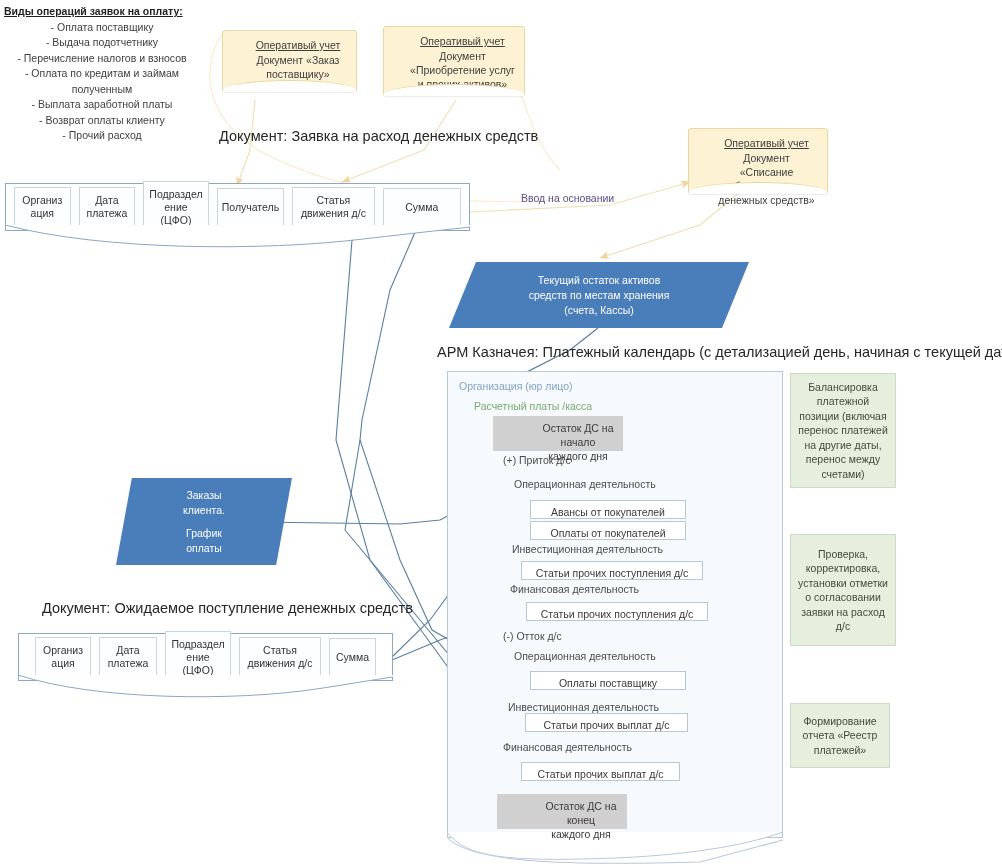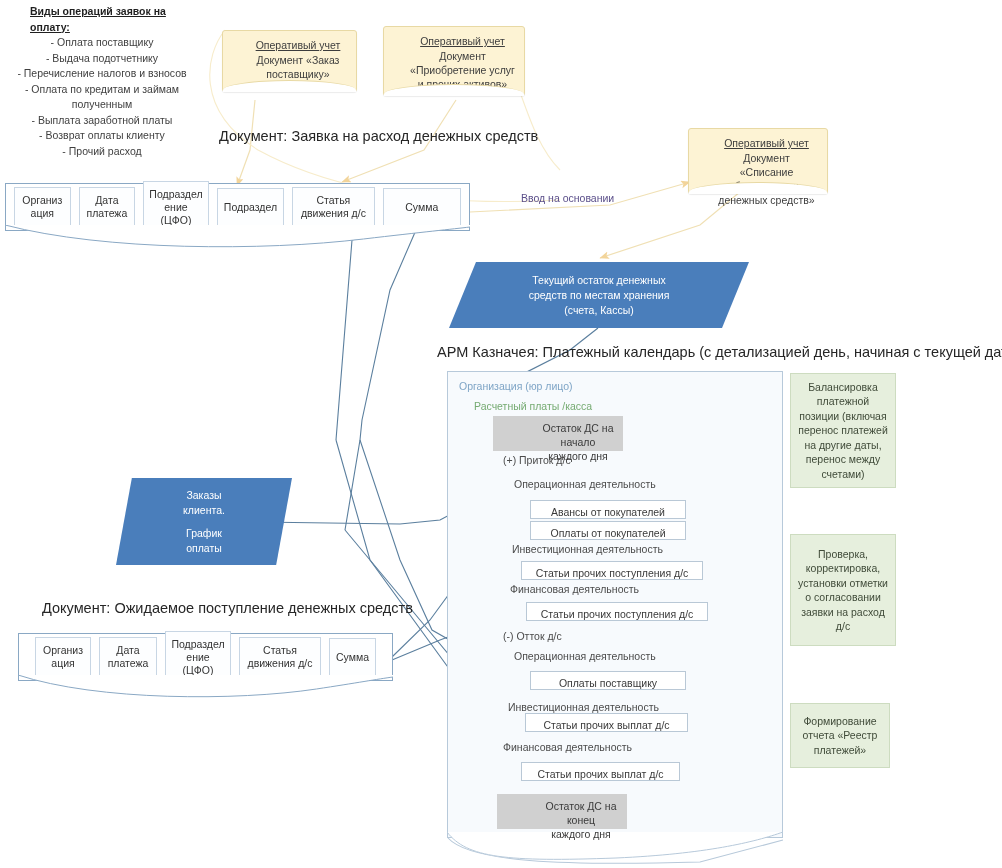--- a/index.html
+++ b/index.html
@@ -34,21 +34,20 @@
     color: #3f3f3f;
     line-height: 15.5px;
   }
   .legend-title {
     font-weight: bold;
     text-decoration: underline;
     color: #1f1f1f;
     font-size: 10.5px;
     text-align: left;
     padding-left: 2px;
-    margin-left: 26px;
   }
 
   
   .note {
     background: #fdf3d4;
     border: 1px solid #e8d9a4;
     border-radius: 3px;
     color: #3d3d3d;
     font-size: 10.5px;
     line-height: 14px;
@@ -269,42 +268,42 @@
   <div class="abs doc-title" style="left:219px; top:128px;">Документ: Заявка на расход денежных средств</div>
 
   <div class="abs doc-box" style="left:5px; top:183px; width:465px; height:48px;">
     <svg class="wave" viewBox="0 0 467 24" preserveAspectRatio="none">
       <path d="M0,0 C100,26 260,26 360,14 C420,7 450,4 467,2 L467,0 Z" fill="#ffffff" stroke="none"></path>
       <path d="M0,0 C100,26 260,26 360,14 C420,7 450,4 467,2" fill="none" stroke="#8aa8c4" stroke-width="1"></path>
     </svg>
     <div class="field" style="width:57px;">Организ ация</div>
     <div class="field" style="width:57px;">Дата платежа</div>
     <div class="field" style="width:66px;">Подраздел ение (ЦФО)</div>
-    <div class="field" style="width:68px;">Подраздел</div>
+    <div class="field" style="width:68px;">Получатель</div>
     <div class="field" style="width:83px;">Статья движения д/с</div>
     <div class="field" style="width:79px; margin-right:0;">Сумма</div>
   </div>
 
   <div class="abs doc-title" style="left:42px; top:600px;">Документ: Ожидаемое поступление денежных средств</div>
 
   <div class="abs doc-box" style="left:18px; top:633px; width:375px; height:48px;">
     <svg class="wave" viewBox="0 0 377 24" preserveAspectRatio="none">
       <path d="M0,0 C80,26 220,26 300,14 C340,8 362,4 377,2 L377,0 Z" fill="#ffffff" stroke="none"></path>
       <path d="M0,0 C80,26 220,26 300,14 C340,8 362,4 377,2" fill="none" stroke="#8aa8c4" stroke-width="1"></path>
     </svg>
     <div class="field" style="width:56px;">Организ ация</div>
     <div class="field" style="width:58px;">Дата платежа</div>
     <div class="field" style="width:66px;">Подраздел ение (ЦФО)</div>
     <div class="field" style="width:82px;">Статья движения д/с</div>
     <div class="field" style="width:47px; margin-right:0;">Сумма</div>
   </div>
 
   <div class="abs para" style="left:449px; top:262px; width:300px; height:66px;">
     <div>
-      <div>Текущий остаток денежных</div>
+      <div>Текущий остаток активов</div>
       <div>средств по местам хранения</div>
       <div>(счета, Кассы)</div>
     </div>
   </div>
 
   <div class="abs para" style="left:116px; top:478px; width:176px; height:87px;">
     <div>
       <div>Заказы</div>
       <div>клиента.</div>
       <div style="height:8px;"></div>

